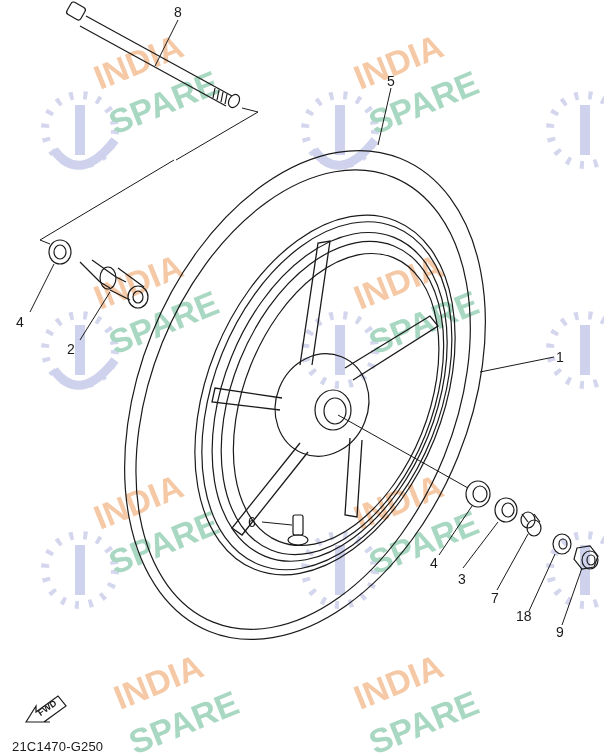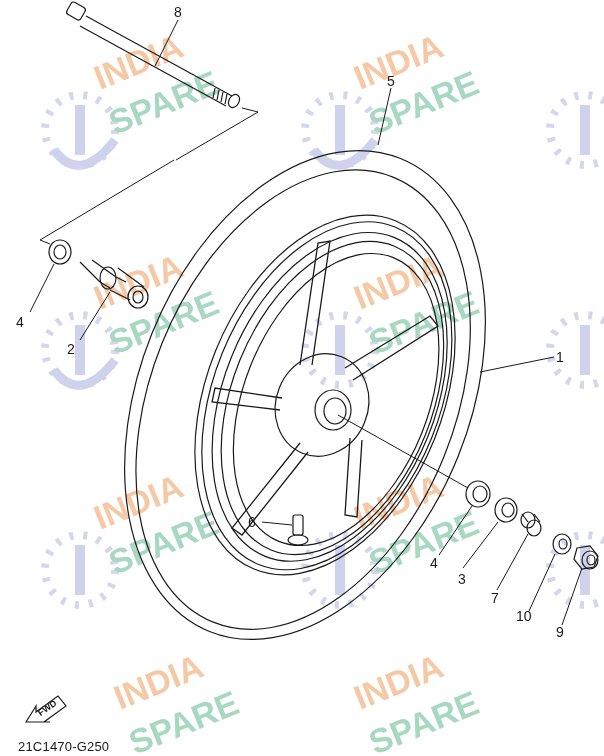--- a/index.html
+++ b/index.html
@@ -1,19 +1,19 @@
 <!DOCTYPE html>
 <html><head>
 <meta charset="utf-8">
 <style>
   html, body { margin: 0; padding: 0; background: #ffffff; }
   body { width: 604px; height: 756px; overflow: hidden; position: relative; font-family: "Liberation Sans", sans-serif; }
   #canvas { position: absolute; left: 0; top: 0; width: 604px; height: 756px; }
   .callout { position: absolute; font-family: "Liberation Sans", sans-serif; font-size: 14px; color: #1a1a1a; line-height: 1; }
-  .diagram-code { position: absolute; left: 18px; top: 739px; font-family: "Liberation Sans", sans-serif; font-size: 13px; color: #1a1a1a; letter-spacing: 0.2px; }
+  .diagram-code { position: absolute; left: 12px; top: 739px; font-family: "Liberation Sans", sans-serif; font-size: 13px; color: #1a1a1a; letter-spacing: 0.2px; }
   .wm-text { font-family: "Liberation Sans", sans-serif; font-weight: bold; }
 </style>
 </head>
 <body>
 
 <svg id="canvas" width="604" height="756" viewBox="0 0 604 756" xmlns="http://www.w3.org/2000/svg">
 
   <g opacity="1">
 
     <g transform="translate(40,80)">
@@ -178,15 +178,15 @@
 <span class="callout" style="left:556px;top:350px;">1</span>
 <span class="callout" style="left:67px;top:342px;">2</span>
 <span class="callout" style="left:458px;top:572px;">3</span>
 <span class="callout" style="left:16px;top:315px;">4</span>
 <span class="callout" style="left:430px;top:556px;">4</span>
 <span class="callout" style="left:387px;top:74px;">5</span>
 <span class="callout" style="left:248px;top:515px;">6</span>
 <span class="callout" style="left:491px;top:591px;">7</span>
 <span class="callout" style="left:174px;top:5px;">8</span>
 <span class="callout" style="left:556px;top:625px;">9</span>
-<span class="callout" style="left:516px;top:609px;">10</span>
+<span class="callout" style="left:516px;top:609px;">18</span>
 
 <span class="diagram-code">21C1470-G250</span>
 
 </body></html>

